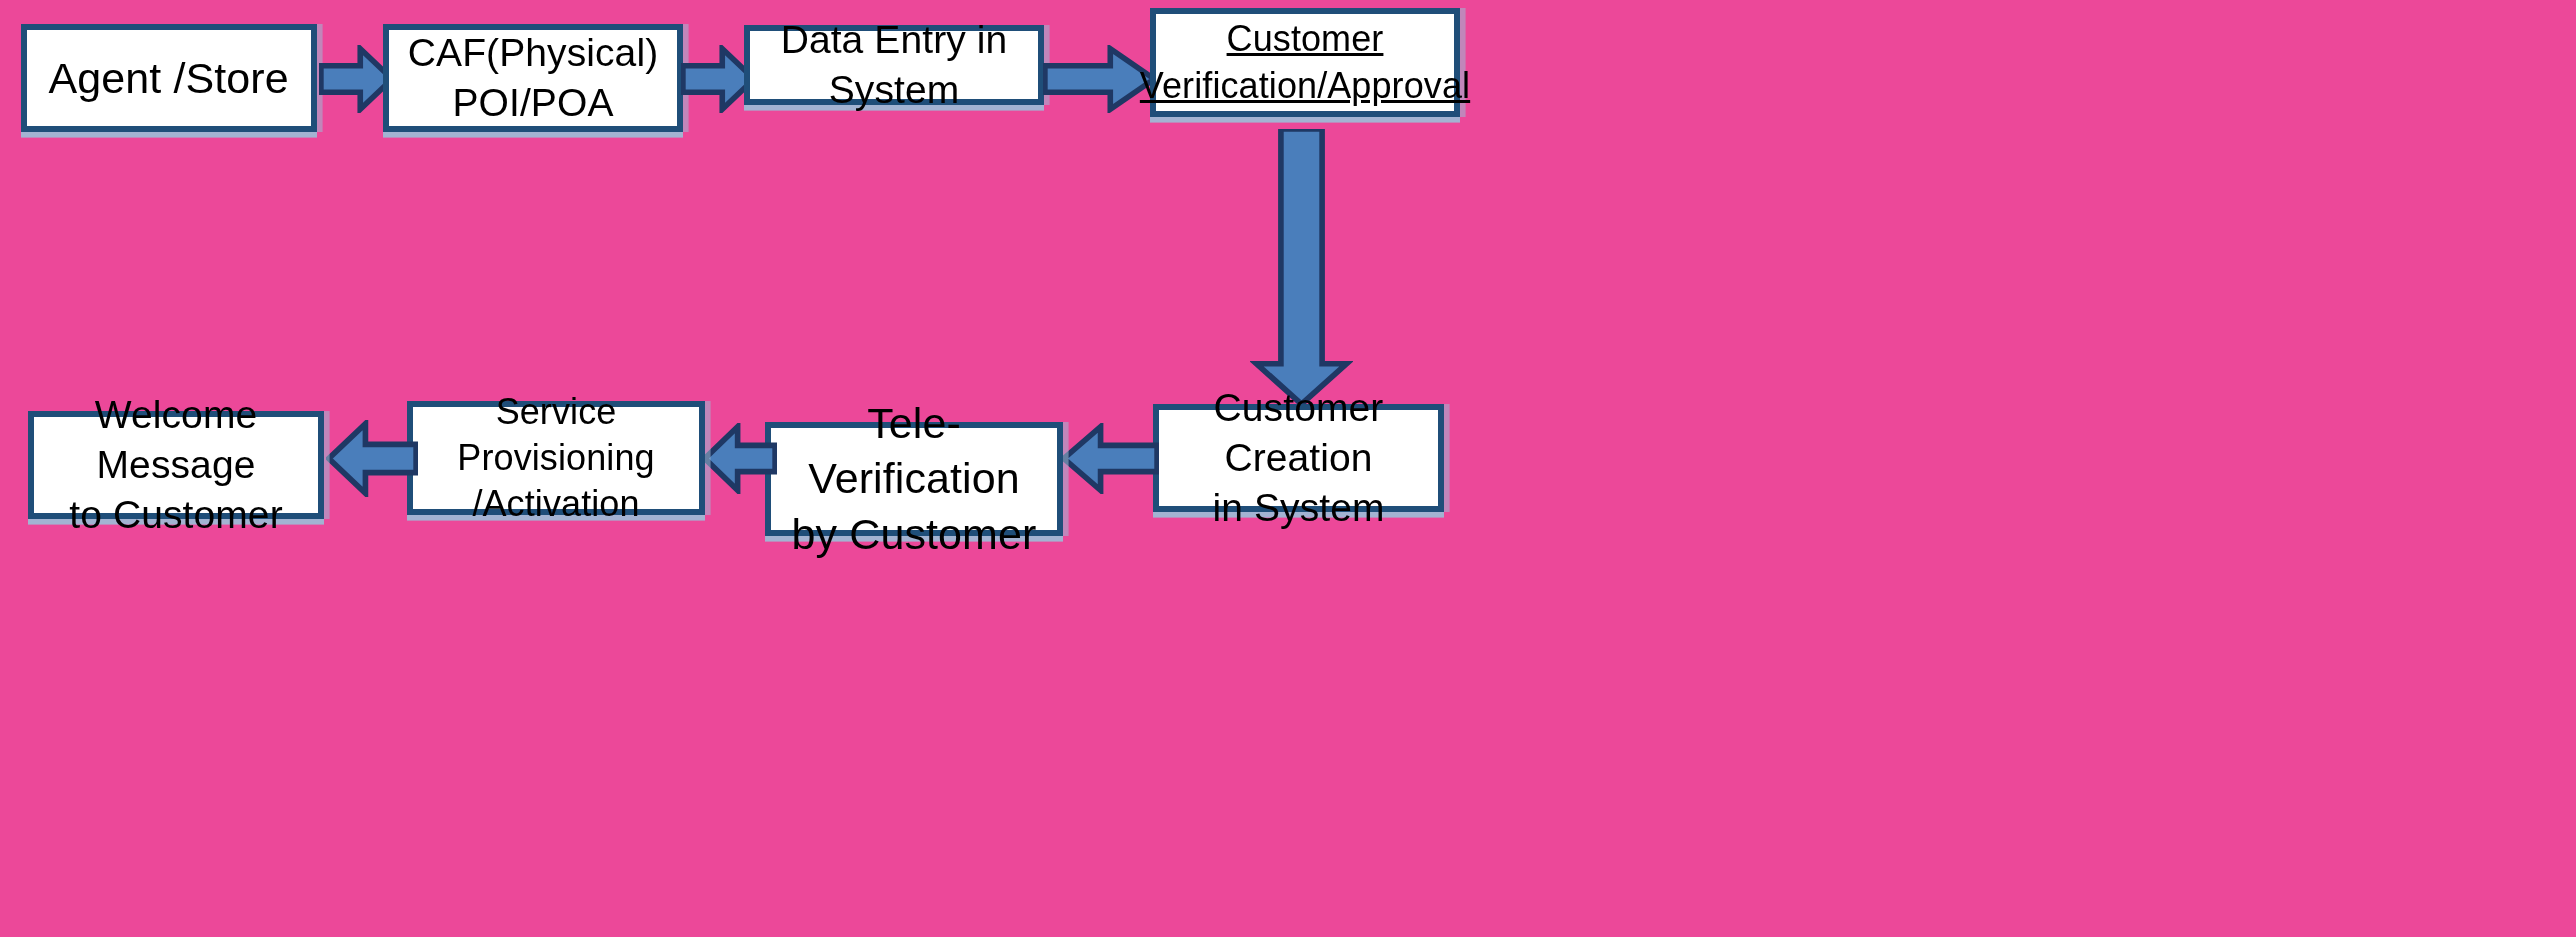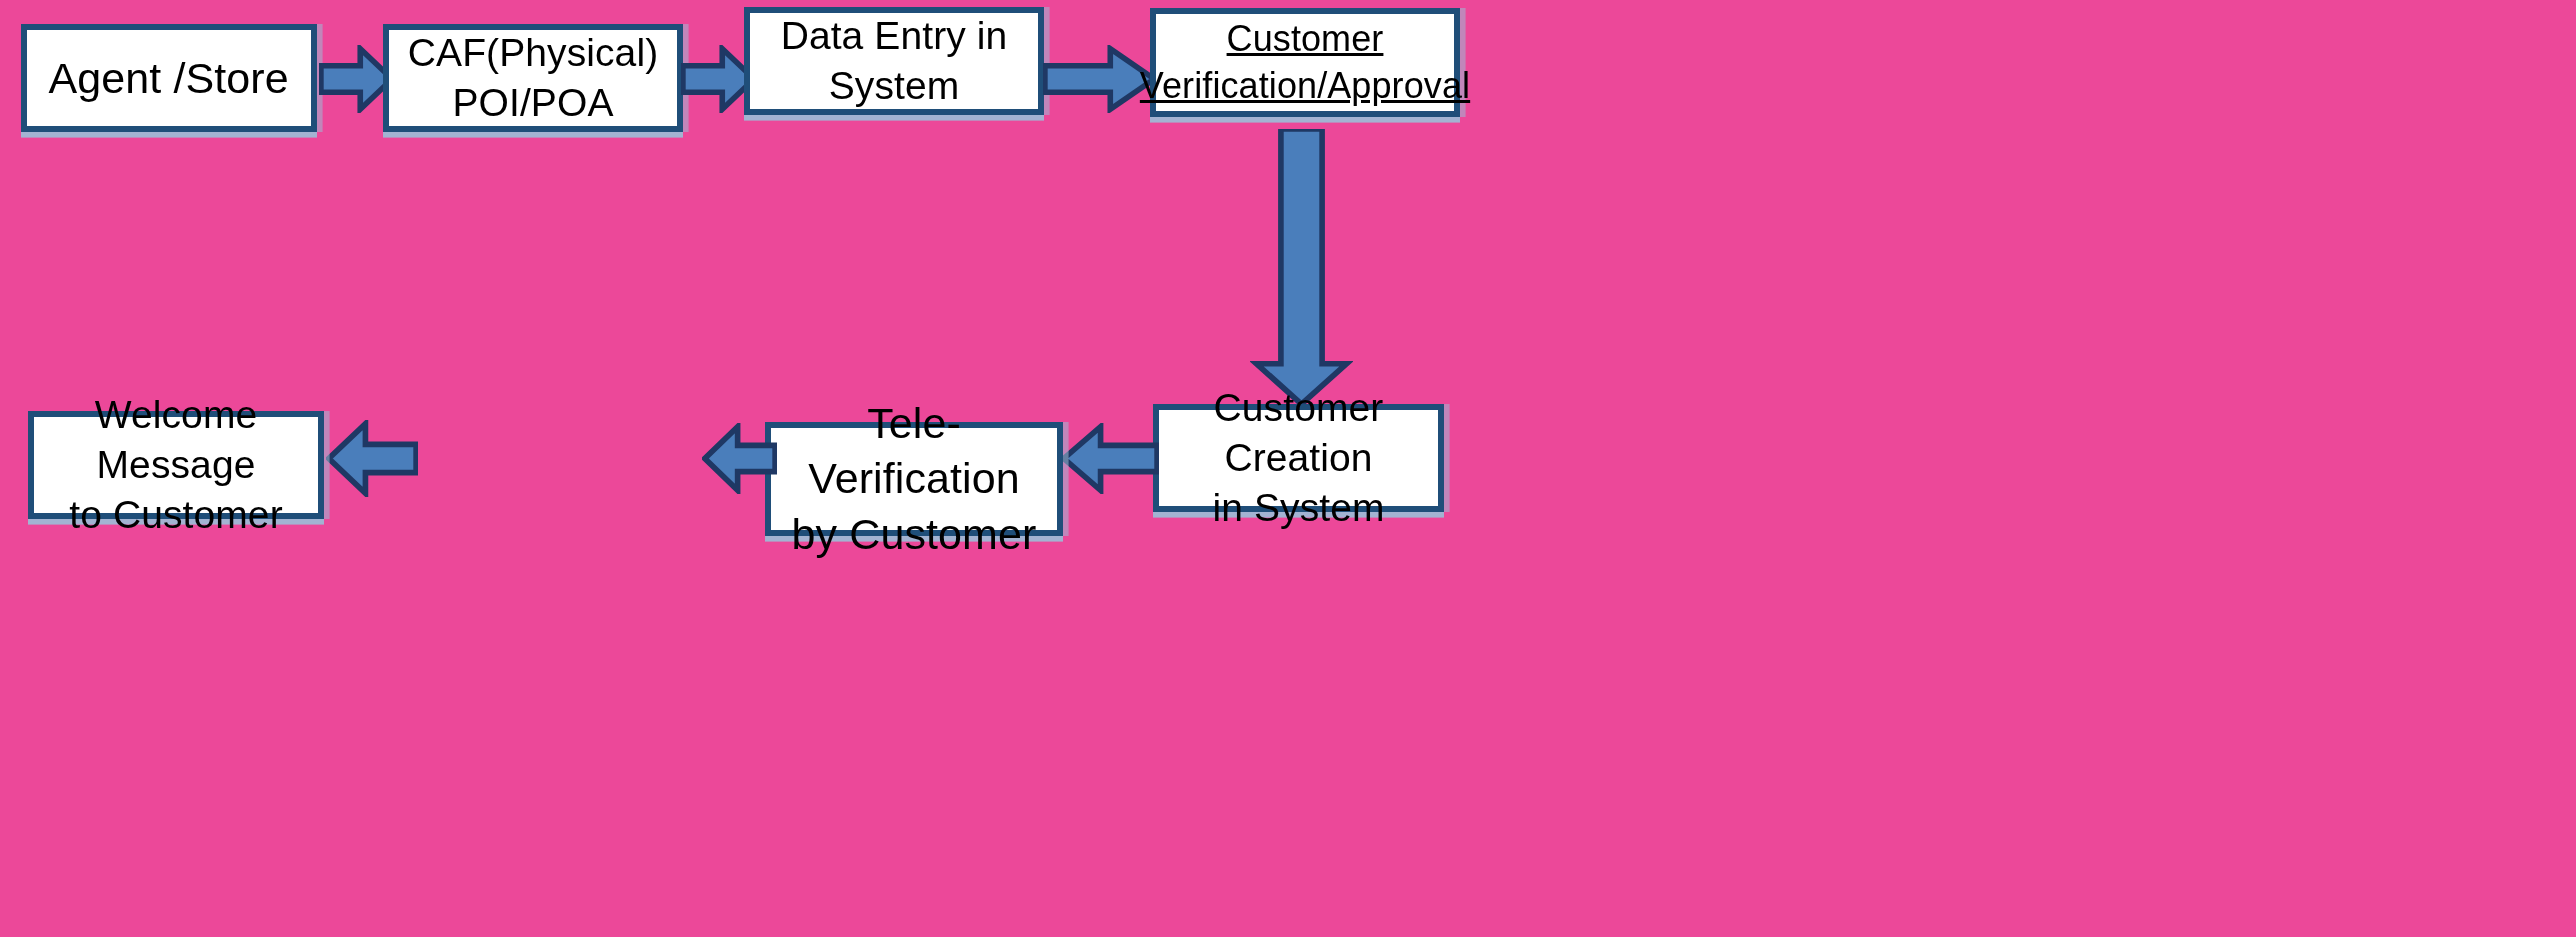--- a/index.html
+++ b/index.html
@@ -65,21 +65,21 @@
     <span class="label fs-md">CAF(Physical)
 POI/POA</span>
   </div>
 
   <div class="arrow" style="left:681px; top:45px; width:75px; height:68px;">
     <svg viewBox="0 0 80 72" preserveAspectRatio="none" aria-hidden="true">
       <polygon points="2,22 44,22 44,4 78,36 44,68 44,50 2,50" fill="#4A7EBB" stroke="#1F3864" stroke-width="6" stroke-linejoin="miter"></polygon>
     </svg>
   </div>
 
-  <div class="node" style="left:744px; top:7px; width:300px; height:108px;align-items:center;">
+  <div class="node" style="left:744px; top:25px; width:300px; height:80px;align-items:center;">
     <span class="label fs-md">Data Entry in
 System</span>
   </div>
 
   <div class="arrow" style="left:1043px; top:45px; width:114px; height:68px;">
     <svg viewBox="0 0 122 72" preserveAspectRatio="none" aria-hidden="true">
       <polygon points="2,22 72,22 72,4 119,36 72,68 72,50 2,50" fill="#4A7EBB" stroke="#1F3864" stroke-width="6" stroke-linejoin="miter"></polygon>
     </svg>
   </div>
 
@@ -109,20 +109,24 @@
     <span class="label fs-lg">Tele-Verification
 by Customer</span>
   </div>
 
   <div class="arrow" style="left:702px; top:423px; width:75px; height:71px;">
     <svg viewBox="0 0 80 76" preserveAspectRatio="none" aria-hidden="true">
       <polygon points="78,24 38,24 38,4 3,38 38,72 38,52 78,52" fill="#4A7EBB" stroke="#1F3864" stroke-width="6" stroke-linejoin="miter"></polygon>
     </svg>
   </div>
 
+  <div class="node" style="left:407px; top:401px; width:298px; height:114px;">
+    <span class="label fs-sm">Service Provisioning
+/Activation</span>
+  </div>
 
   <div class="arrow" style="left:326px; top:420px; width:92px; height:77px;">
     <svg viewBox="0 0 98 82" preserveAspectRatio="none" aria-hidden="true">
       <polygon points="96,26 42,26 42,4 3,41 42,78 42,56 96,56" fill="#4A7EBB" stroke="#1F3864" stroke-width="6" stroke-linejoin="miter"></polygon>
     </svg>
   </div>
 
   <div class="node" style="left:28px; top:411px; width:296px; height:108px;align-items:center;">
     <span class="label fs-md">Welcome Message
 to Customer</span>

